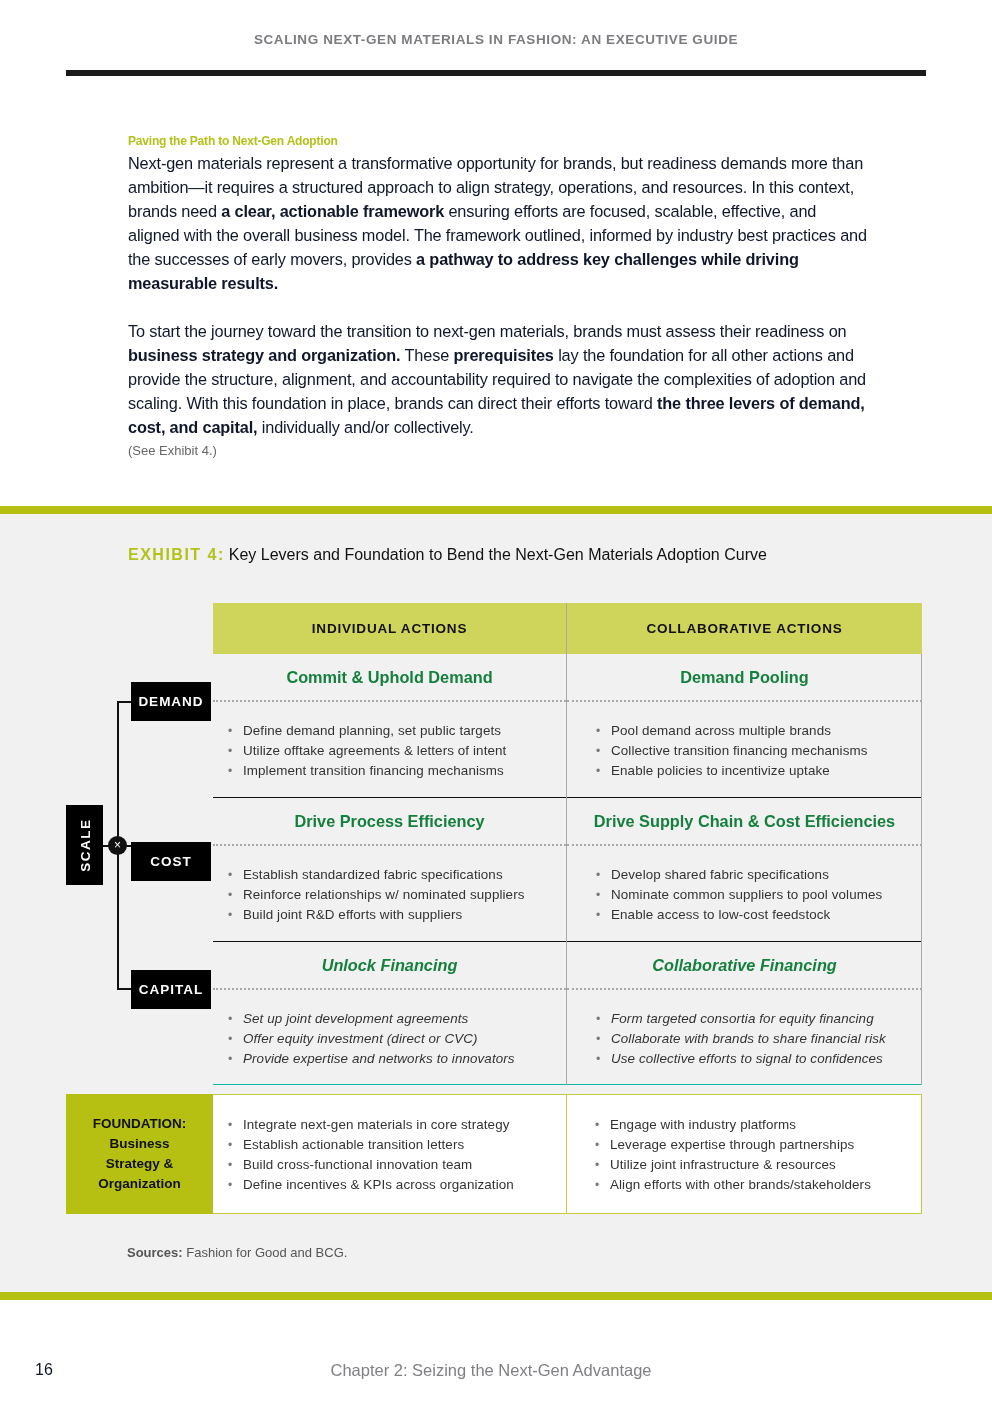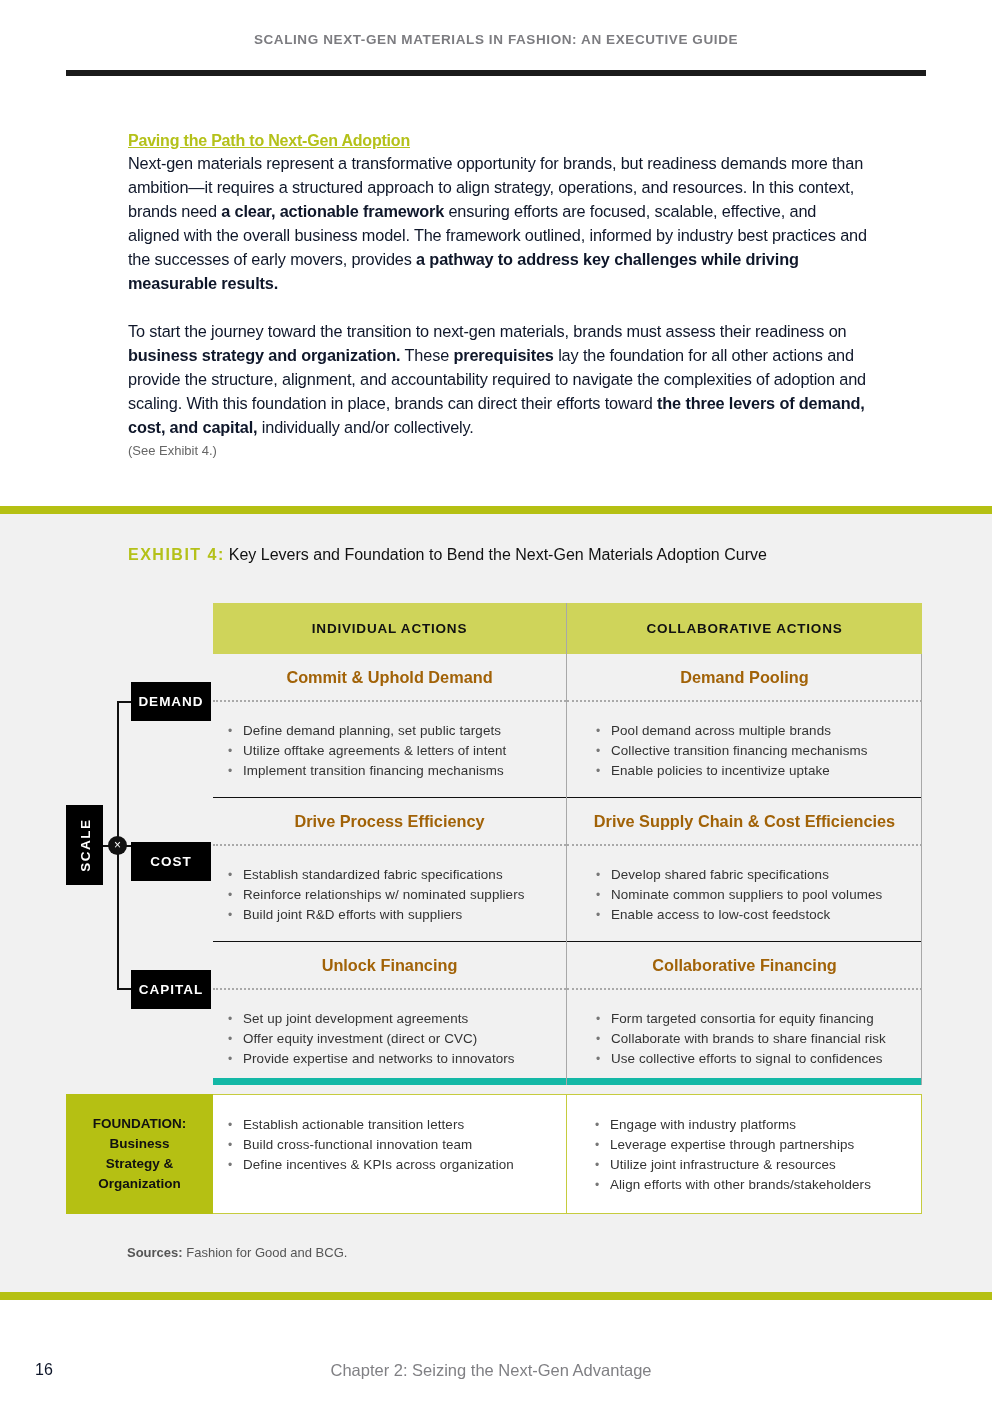--- a/index.html
+++ b/index.html
@@ -6,21 +6,21 @@
   html, body { width: 992px; height: 1403px; background: #ffffff; overflow: hidden; }
   body { position: relative; font-family: "Liberation Sans", sans-serif; color: #111; }
 
   .running-header {
     position: absolute; left: 0; top: 32px; width: 992px; text-align: center;
     font-size: 13.5px; font-weight: bold; letter-spacing: 0.6px; color: #7c7c80;
   }
   .header-rule { position: absolute; left: 66px; top: 70px; width: 860px; height: 6px; background: #1b1b1b; }
 
   .intro { position: absolute; left: 128px; top: 131px; width: 740px; }
-  .section-title { font-size: 16px; font-weight: bold; color: #b4c119; line-height: 20px; letter-spacing: -0.2px; text-decoration: underline; }
+  .section-title { font-size: 12px; font-weight: bold; color: #b4c119; line-height: 20px; letter-spacing: -0.2px; }
   .para { font-size: 16.3px; line-height: 24px; color: #0f172a; letter-spacing: -0.15px; }
   .para b { font-weight: bold; }
   .para + .para { margin-top: 24px; }
   .see-exhibit { font-size: 13px; color: #666; line-height: 20px; margin-top: 2px; }
 
   .exhibit-band {
     position: absolute; left: 0; top: 506px; width: 992px; height: 794px;
     background: #f1f1f1; border-top: 8px solid #b5c013; border-bottom: 8px solid #b5c013;
   }
   .exhibit-title { position: absolute; left: 128px; top: 32px; font-size: 16px; color: #111; white-space: nowrap; }
@@ -29,26 +29,26 @@
   .col-head {
     position: absolute; top: 89px; height: 51px; background: #cfd45a;
     display: flex; align-items: center; justify-content: center;
     font-size: 13.5px; font-weight: bold; letter-spacing: 0.8px; color: #111;
   }
   .col-divider { position: absolute; left: 566px; top: 89px; width: 1px; height: 482px; background: #a8a8a8; }
   .right-edge { position: absolute; left: 921px; top: 140px; width: 1px; height: 431px; background: #a8a8a8; }
 
   .row { position: absolute; left: 213px; width: 709px; height: 144px; }
   .row.top-solid { border-top: 1px solid #111; }
-  .row.bottom-gray { border-bottom: 7px solid #14b8a6; }
+  .row.bottom-gray { border-bottom: 1px solid #14b8a6; font-style: italic; }
   .cell { position: absolute; top: 0; height: 100%; }
   .cell.c1 { left: 0; width: 353px; }
   .cell.c2 { left: 354px; width: 355px; }
   .cell-title { height: 46px; display: flex; align-items: center; justify-content: center;
-    font-size: 16.3px; font-weight: bold; color: #a16207; white-space: nowrap; }
+    font-size: 16.3px; font-weight: bold; color: #15803d; white-space: nowrap; }
   .dotted { border-top: 2px dotted #a9a9a9; }
   .bullets { list-style: none; padding-top: 19px; }
   .cell.c1 .bullets { padding-left: 14px; }
   .cell.c2 .bullets { padding-left: 28px; }
   .bullets li { font-size: 13.4px; line-height: 20px; color: #333; position: relative; padding-left: 16px; white-space: nowrap; letter-spacing: 0.1px; }
   .bullets li::before { content: "•"; position: absolute; left: 1px; top: 0; color: #777; font-size: 12px; }
 
   .lever { position: absolute; left: 131px; width: 80px; height: 39px; background: #000; color: #fff;
     font-size: 13.5px; font-weight: bold; letter-spacing: 1px; display: flex; align-items: center; justify-content: center; }
   .scale-box { position: absolute; left: 66px; top: 291px; width: 37px; height: 80px; background: #000; }
@@ -181,20 +181,21 @@
     <div class="found-label">
       <div>
         <div>FOUNDATION:</div>
         <div>Business</div>
         <div>Strategy &amp;</div>
         <div>Organization</div>
       </div>
     </div>
     <div class="found-cell f1">
       <ul class="bullets">
+        <li>Integrate next-gen materials in core strategy</li>
         <li>Establish actionable transition letters</li>
         <li>Build cross-functional innovation team</li>
         <li>Define incentives &amp; KPIs across organization</li>
       </ul>
     </div>
     <div class="found-cell f2">
       <ul class="bullets">
         <li>Engage with industry platforms</li>
         <li>Leverage expertise through partnerships</li>
         <li>Utilize joint infrastructure &amp; resources</li>

